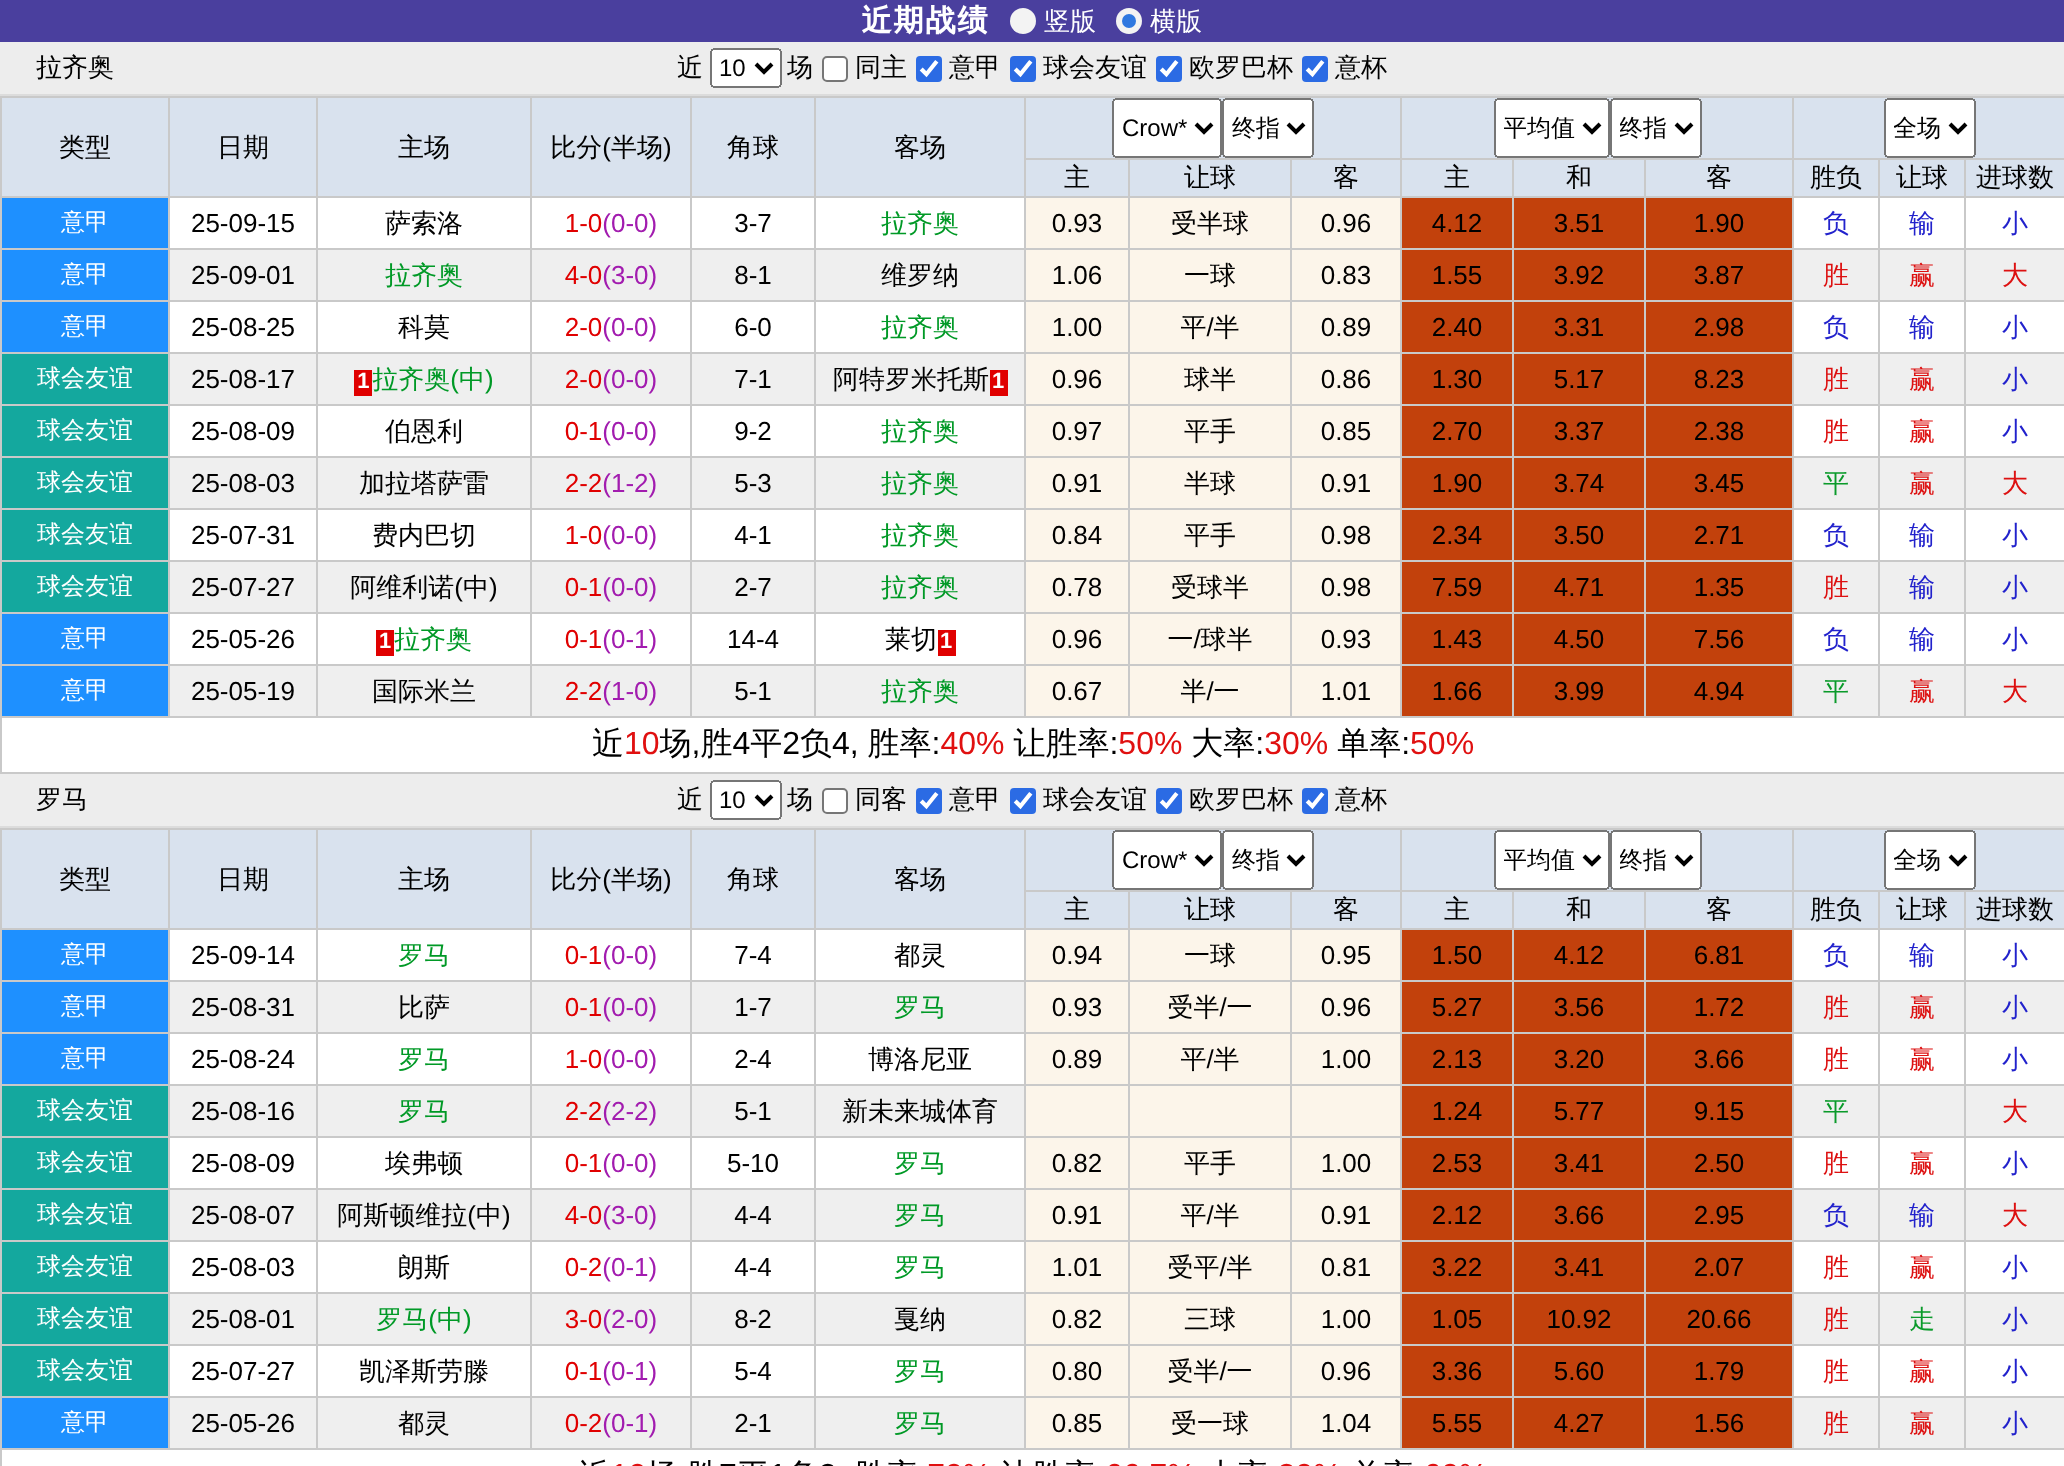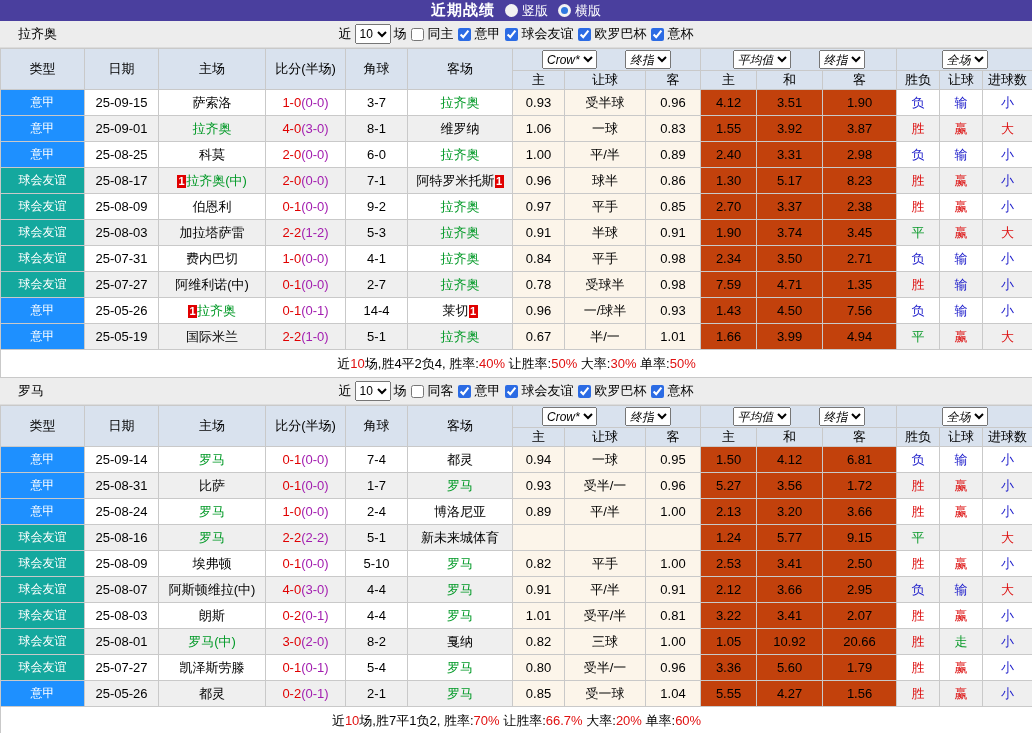--- a/index.html
+++ b/index.html
@@ -12,36 +12,36 @@
   .rdot.sel::after{content:"";position:absolute;left:3px;top:3px;width:7px;height:7px;border-radius:50%;background:#2f78e0;}
   .band{height:27px;background:#ededed;position:relative;display:flex;align-items:center;font-size:13px;border-bottom:1px solid #dcdcdc;}
   .band .team{position:absolute;left:18px;color:#000;}
   .band .controls{margin:0 auto;display:flex;align-items:center;gap:3px;}
   .band select{font-size:12px;height:20px;}
   .band input[type=checkbox]{width:13px;height:13px;accent-color:#2b6be4;margin:0 1px;}
   table{border-collapse:collapse;table-layout:fixed;width:1032px;}
   td{border:1px solid #c9c9c9;text-align:center;padding:0;white-space:nowrap;overflow:hidden;font-size:13px;height:26px;color:#000;}
   thead td{background:#d9e2ee;}
   tr.selrow td{height:22px;}
-  tr.selrow select{font-size:12px;height:19px;margin:0 14px;font-style:italic;}
+  tr.selrow select{font-size:12px;height:30px;margin:0 0;}
   tr.subrow td{height:17px;}
   td.plain{background:#fff;}
   tbody tr.alt td.plain{background:#efefef;}
   td.t-blue{background:#1e90ff;color:#fff;font-size:12px;}
   td.t-teal{background:#14a89e;color:#fff;font-size:12px;}
   td.bg-cream{background:#fcf5ea;}
   td.bg-blue{background:#c2410c;}
   .green{color:#009926;}
   .s-main{color:#e00000;margin-top:48px;}
   .s-half{color:#a21caf;}
   .rr{color:#dd1111;}
   .rb{color:#2222cc;}
   .rg{color:#0a9a2a;}
   .badge{display:inline-block;background:#e00000;color:#fff;font-size:11px;line-height:13px;min-width:9px;padding:0 1px;font-weight:bold;}
-  td.summary{height:28px;background:#fff;font-size:13px;}
+  td.summary{height:28px;background:#fff;font-size:16px;}
   .summary .red{color:#e01010;}
 </style>
 </head>
 <body>
 
 <div class="topbar">
   <span class="title">近期战绩</span>
   <span class="radio">
     <span class="rdot" id="rdot-v"></span>
     <span>竖版</span>

